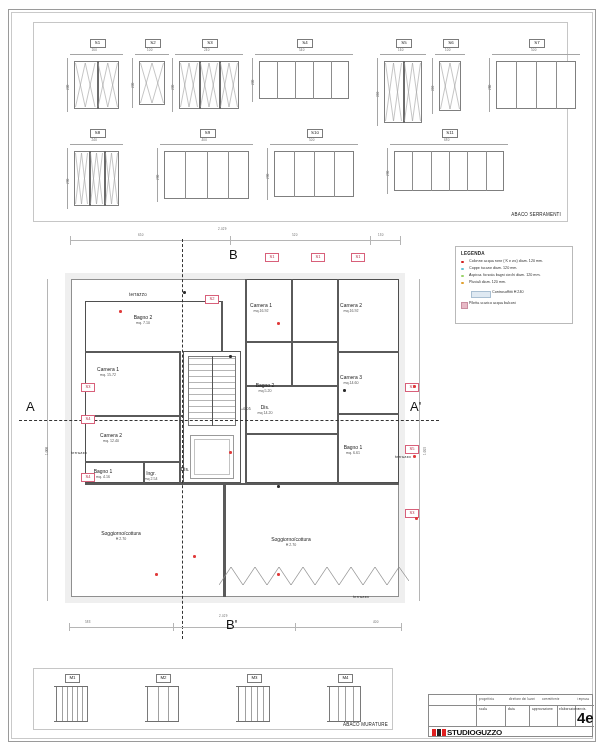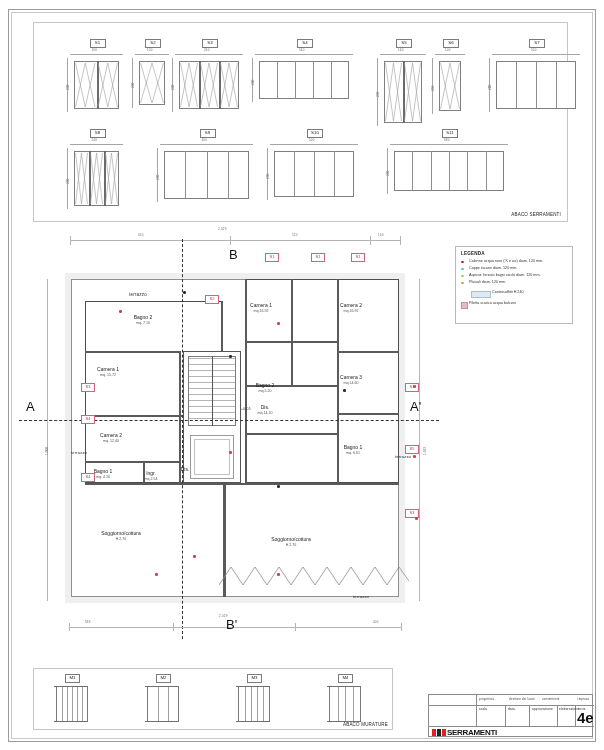--- a/index.html
+++ b/index.html
@@ -571,17 +571,17 @@
     <div class="tx tb-v" style="left:149px;top:13px;">revis.</div>
 
     <div class="tx t3" style="left:3px;top:2px;width:42px;color:#6a6a6a;">&nbsp;</div>
 
     <div class="sheetno" style="left:148px;top:15px;">4e</div>
 
     <div class="logo" style="left:3px;top:33px;">
       <span class="sq" style="background:#e02020;"></span>
       <span class="sq" style="background:#222;"></span>
       <span class="sq" style="background:#e02020;"></span>
-      <span class="nm">SERRAMENTI</span>
+      <span class="nm">STUDIOGUZZO</span>
     </div>
     <div class="tx t3" style="left:96px;top:34px;width:66px;color:#555;">&nbsp;</div>
   </div>
 </div>
 
 </body></html>

